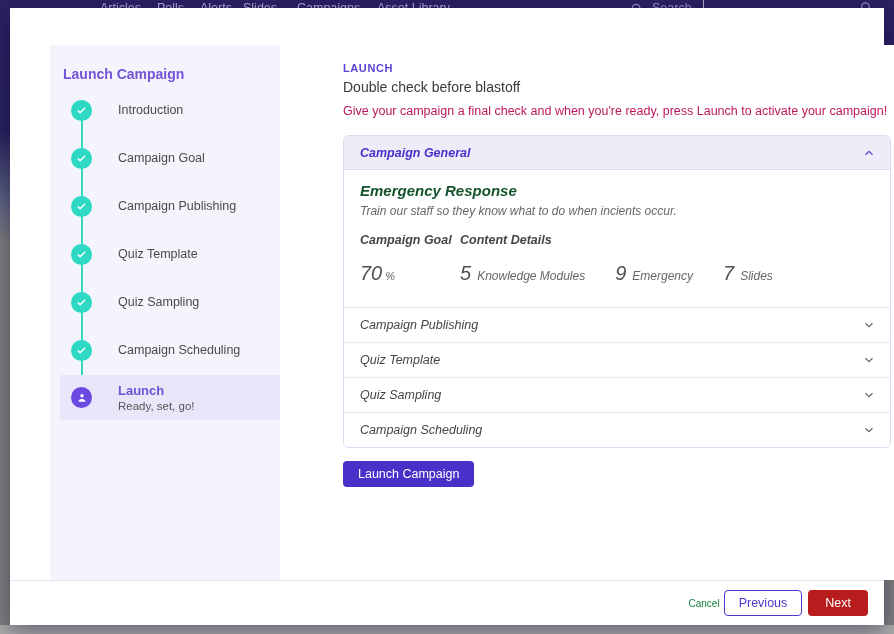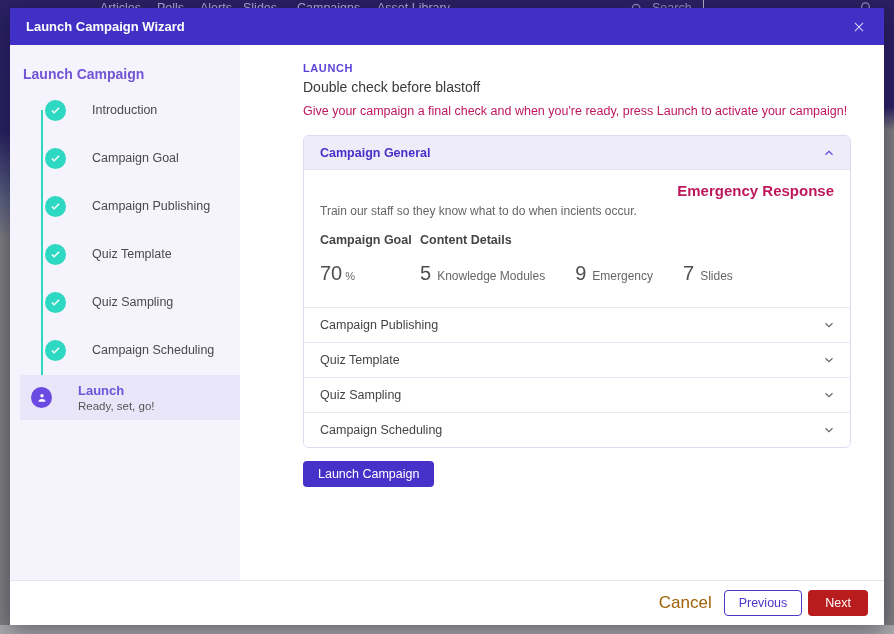--- a/index.html
+++ b/index.html
@@ -41,53 +41,53 @@
     position: absolute; left: 10px; top: 8px; width: 874px; height: 617px;
     background: #ffffff; z-index: 5; box-shadow: 0 6px 22px rgba(10,5,40,0.45);
   }
   .modal-header {
     height: 37px; background: #4130c5; display: flex; align-items: center;
     padding: 0 14px 0 16px;
   }
   .modal-title { color: #ffffff; font-size: 13px; font-weight: bold; }
   .modal-close { margin-left: auto; cursor: pointer; display: flex; align-items: center; padding: 4px; }
 
-  .modal-body { position: absolute; top: 37px; left: 0; right: 0; bottom: 45px; display: flex; }
+  .modal-body { position: absolute; top: 37px; left: 0; right: 0; bottom: 45px; display: flex; padding-left: 40px; }
 
   
   .sidebar { width: 230px; background: #f5f3fc; position: relative; flex: none; }
   .sidebar-title { position: absolute; left: 13px; top: 21px; font-size: 14px; font-weight: bold; color: #7254d6; }
   .step-line { position: absolute; left: 31px; top: 65px; width: 2px; height: 288px; background: #2ed9c3; }
-  .step-row { position: absolute; left: 14px; width: 230px; height: 48px; display: flex; align-items: center; cursor: pointer; }
+  .step-row { position: absolute; left: 0; width: 230px; height: 48px; display: flex; align-items: center; cursor: pointer; }
   .step-row.active { left: 10px; width: 220px; height: 45px; background: #eae6f9; }
   .step-circle {
     position: absolute; left: 21px; width: 21px; height: 21px; border-radius: 50%;
     background: #2ed9c3; display: flex; align-items: center; justify-content: center;
   }
   .step-row.active .step-circle { left: 11px; background: #6b4ae2; }
   .step-label { position: absolute; left: 68px; font-size: 12.5px; color: #4a4a4a; }
   .step-row.active .step-label-wrap { position: absolute; left: 58px; }
   .step-label-active { font-size: 13px; font-weight: 600; color: #6c55d9; }
   .step-sublabel { font-size: 11.5px; color: #555; margin-top: 2px; }
 
   
   .main { flex: 1; background: #ffffff; padding: 17px 33px 0 63px; }
   .overline { font-size: 11px; font-weight: bold; letter-spacing: 0.6px; color: #5b43d8; }
   .page-heading { margin-top: 5px; font-size: 14px; color: #3a3a3a; }
   .page-desc { margin-top: 9px; font-size: 12.5px; color: #be185d; }
 
-  .accordion { margin-top: 17px; width: 548px; border: 1px solid #ded8f0; border-radius: 6px; overflow: hidden; background: #fff; }
+  .accordion { margin-top: 17px; width: 548px; border: 1px solid #ded8f0; border-radius: 6px; overflow: hidden; background: #fff; font-style: italic; }
   .acc-header {
     height: 34px; background: #efecfa; display: flex; align-items: center;
     padding: 0 14px 0 16px; cursor: pointer; border-bottom: 1px solid #e3def2;
   }
   .acc-header-title { font-size: 12.5px; font-weight: bold; color: #4631c8; }
   .acc-chevron { margin-left: auto; display: flex; align-items: center; }
   .acc-body { padding: 12px 16px 22px 16px; }
-  .campaign-name { font-size: 15px; font-weight: 600; color: #be185d; text-align: right; }
+  .campaign-name { font-size: 15px; font-weight: 600; color: #14532d; }
   .campaign-desc { margin-top: 5px; font-size: 12px; color: #666; }
   .stats-labels { margin-top: 15px; display: flex; font-size: 12.5px; font-weight: 600; color: #454545; }
   .goal-col { width: 100px; flex: none; }
   .stats-values { margin-top: 15px; display: flex; align-items: baseline; }
   .big-num { font-size: 20px; font-weight: 300; color: #4f4f4f; }
   .unit { font-size: 11px; color: #666; margin-left: 3px; }
   .stat-item { display: flex; align-items: baseline; margin-right: 30px; }
   .stat-label { font-size: 12px; color: #666; margin-left: 6px; }
   .acc-row {
     height: 35px; display: flex; align-items: center; padding: 0 14px 0 16px;
@@ -101,21 +101,21 @@
     font-size: 12.5px; font-family: "Liberation Sans", sans-serif;
     padding: 6px 15px; border: none; border-radius: 4px; cursor: pointer;
   }
 
   
   .modal-footer {
     position: absolute; left: 0; right: 0; bottom: 0; height: 45px; background: #fff;
     border-top: 1px solid #e7e4f2; display: flex; align-items: center;
     justify-content: flex-end; padding-right: 16px;
   }
-  .cancel-link { font-size: 17px; color: #a16207; cursor: pointer; margin-right: 12px; }
+  .cancel-link { font-size: 10px; color: #15803d; cursor: pointer; margin-right: 4px; }
   .btn-outline {
     font-size: 12.5px; color: #4d36ca; background: #fff; border: 1px solid #4d36ca;
     border-radius: 4px; padding: 5px 14px; cursor: pointer;
     font-family: "Liberation Sans", sans-serif; margin-right: 6px; height: 26px;
   }
   .btn-next {
     font-size: 12.5px; color: #fff; background: #b91c1c; border: none;
     border-radius: 4px; padding: 5px 17px; cursor: pointer;
     font-family: "Liberation Sans", sans-serif; height: 26px;
   }
@@ -144,29 +144,20 @@
         <path d="M10 20a2 2 0 0 0 4 0"></path>
       </svg>
   </span>
 </div>
 <div class="edge-left"></div>
 <div class="edge-right"></div>
 <div class="edge-bottom"></div>
 
 <div class="modal">
 
-  <div class="modal-header">
-    <span class="modal-title">Launch Campaign Wizard</span>
-    <span class="modal-close">
-      <svg width="14" height="14" viewBox="0 0 24 24" fill="none" stroke="#d8d2f4" stroke-width="1.8">
-          <line x1="5" y1="5" x2="19" y2="19"></line>
-          <line x1="19" y1="5" x2="5" y2="19"></line>
-        </svg>
-    </span>
-  </div>
 
   <div class="modal-body">
 
     <div class="sidebar">
       <div class="sidebar-title">Launch Campaign</div>
       <div class="step-line"></div>
 
       <div class="step-row" style="top:41px">
         <span class="step-circle">
           <svg width="11" height="11" viewBox="0 0 24 24" fill="none" stroke="#ffffff" stroke-width="3.2">

